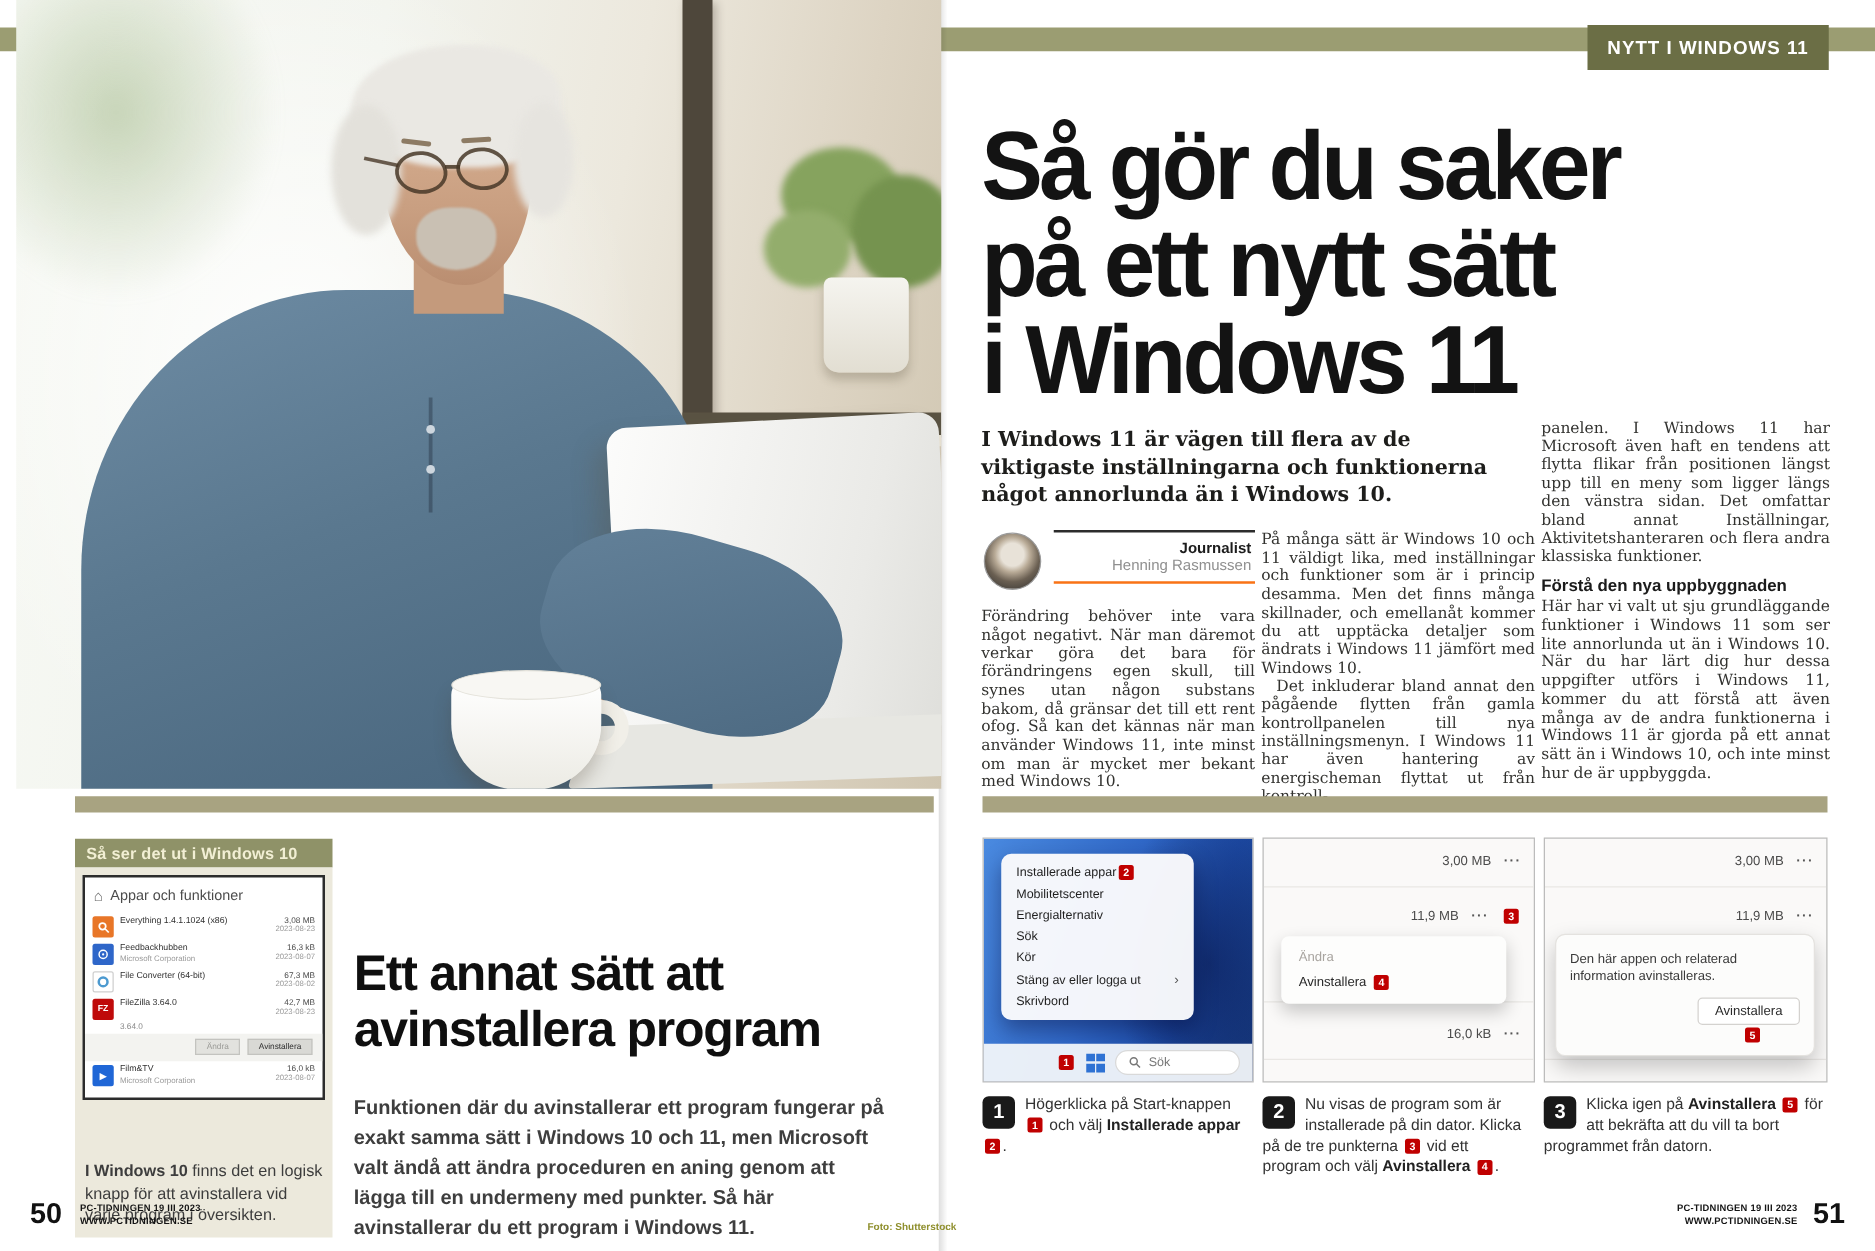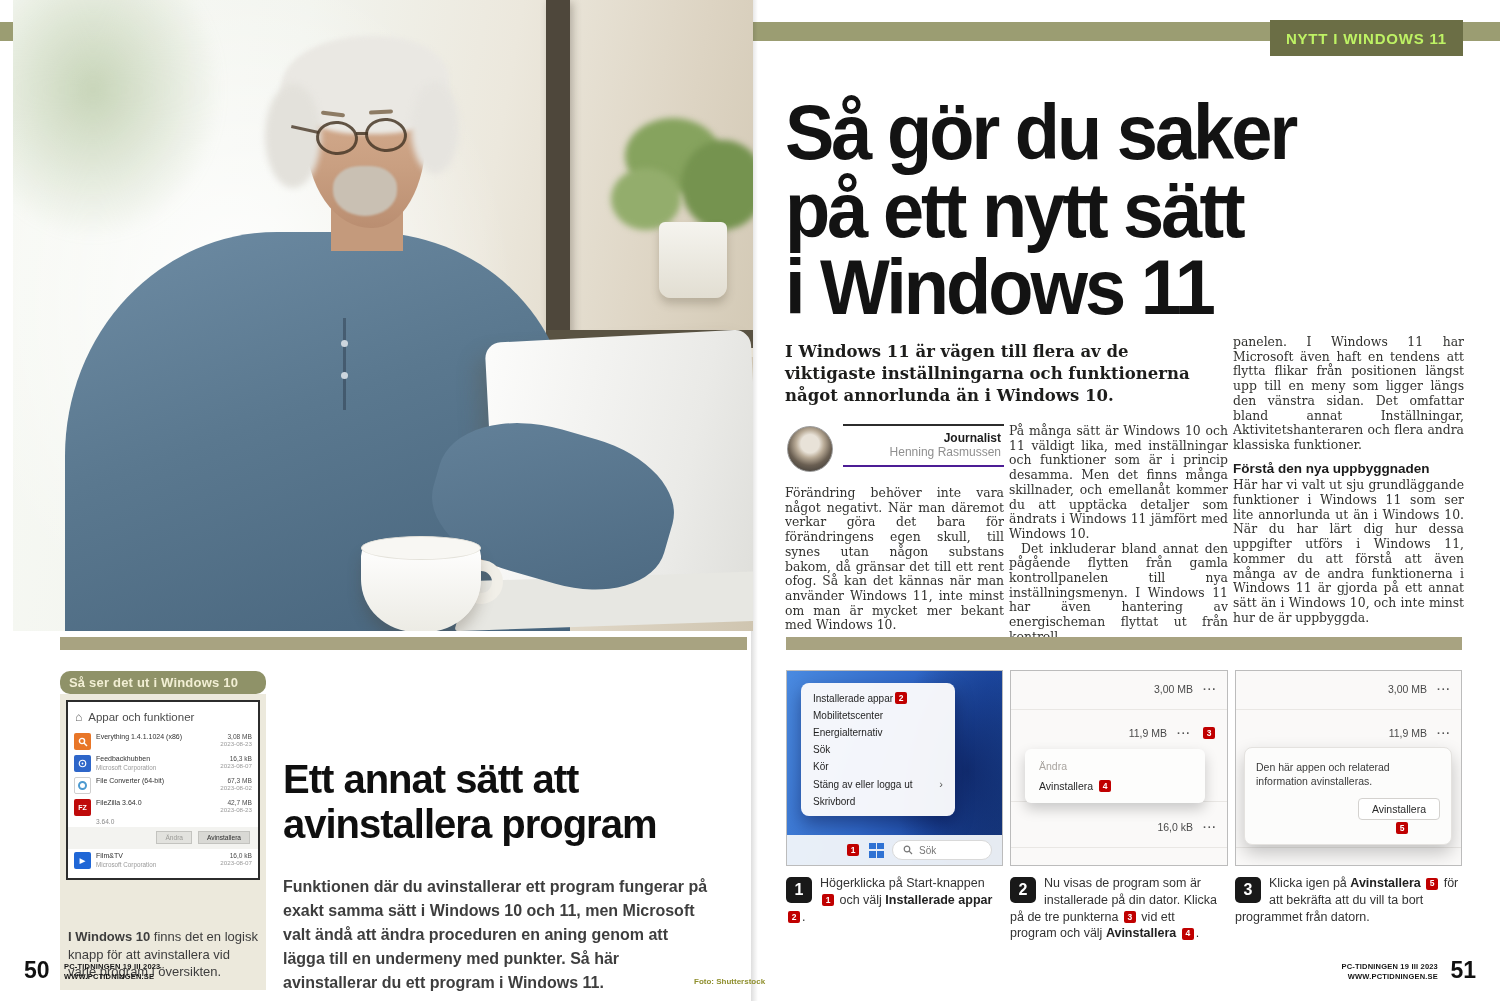--- a/index.html
+++ b/index.html
@@ -6,21 +6,21 @@
   html,body { background:#e8e8e8; }
   .page {
     position:relative; width:1500px; height:1001px; background:#ffffff;
     overflow:hidden; font-family:"Liberation Sans", sans-serif;
     margin:0 auto;
   }
   
   .top-band { position:absolute; left:0; right:0; top:22px; height:19px; background:#9B9D72; }
   .tag-box {
     position:absolute; top:20px; right:37px; height:23px; background:#6B6E45;
-    color:#bef264; font-weight:bold; font-size:15px; letter-spacing:.8px;
+    color:#ffffff; font-weight:bold; font-size:15px; letter-spacing:.8px;
     display:flex; align-items:center; padding:18px 16px;
   }
   
   .fold { position:absolute; left:751px; top:0; width:7px; height:1001px;
     background:linear-gradient(90deg, rgba(0,0,0,.13), rgba(0,0,0,0)); }
   
   .photo { position:absolute; left:13px; top:0; width:740px; height:631px; overflow:hidden;
     background:linear-gradient(100deg,#f7f9f4 0%,#f2f4ee 35%,#ece8dd 60%,#ddd4c3 82%,#cfc5b0 100%); }
   .photo * { position:absolute; }
   .ph-foliage { left:-50px; top:-60px; width:260px; height:300px; border-radius:50%;
@@ -72,40 +72,40 @@
   .ph-cup-rim { left:348px; top:536px; width:120px; height:24px; background:#f8f7f3; border-radius:50%; border:1px solid #e4e2da; }
   
   .headline { position:absolute; left:785px; top:94px; width:670px; font-weight:bold;
     font-size:74px; line-height:1.0; letter-spacing:-3px; color:#131313; transform:scaleY(1.05); transform-origin:top left; }
   .standfirst { position:absolute; left:785px; top:341px; width:432px;
     font-family:"DejaVu Serif", serif; font-weight:bold; font-size:16.5px; line-height:1.33; color:#1d1d1b; }
   .byline { position:absolute; left:785px; top:424px; width:219px; height:52px; }
   .by-photo { position:absolute; left:2px; top:2px; width:46px; height:46px; border-radius:50%;
     border:1px solid #9a9a9a;
     background:radial-gradient(circle at 50% 38%, #e8e2d8 0 26%, #b9ab97 40%, #6a5f52 62%, #2c2c2c 100%); }
-  .by-text { margin-left:58px; border-top:2px solid #2c2c2c; border-bottom:2px solid #4c1d95;
+  .by-text { margin-left:58px; border-top:2px solid #2c2c2c; border-bottom:2px solid #f97316;
     text-align:right; padding:5px 3px 6px; }
   .by-role { font-weight:bold; font-size:12px; color:#1c1c1c; }
   .by-name { font-size:12px; color:#8f8f8f; }
   .bodycol { position:absolute; width:219px; font-family:"DejaVu Serif", serif;
     font-size:12.4px; line-height:14.7px; color:#32322f; text-align:justify; }
   .col1 { left:785px; top:486px; }
   .col2 { left:1009px; top:424px; }
   .col3 { left:1233px; top:335px; width:231px; }
   .bodycol p.ind { text-indent:12px; }
   .colhead { font-family:"Liberation Sans", sans-serif; font-weight:bold; font-size:13.5px;
     color:#1b1b1b; margin:9px 0 2px; text-align:left; }
   
   .divider { position:absolute; top:637px; height:13px; background:#A8A381; }
   .div-left  { left:60px;  width:687px; }
   .div-right { left:786px; width:676px; }
   
   .w10 { position:absolute; left:60px; top:671px; width:206px; }
   .w10-title { height:23px; background:#8F9268; color:#F2EFD4; font-weight:bold; font-size:13px;
-    line-height:23px; padding-left:9px; letter-spacing:.2px;border-radius:10px; }
+    line-height:23px; padding-left:9px; letter-spacing:.2px; }
   .w10-body { background:#ECE9DC; padding:6px 6px 9px; }
   .shot10 { background:#fff; border:2px solid #2c2c2c; height:180px; overflow:hidden; }
   .s10-head { display:flex; align-items:center; gap:6px; padding:8px 7px 6px; font-size:11.5px; color:#4c4c4c; }
   .s10-home { font-size:12px; color:#666; }
   .s10-row { display:flex; align-items:flex-start; padding:3px 6px 2px; }
   .s10-ic { width:17px; height:17px; border-radius:2px; margin-right:5px; flex:none;
     display:flex; align-items:center; justify-content:center; color:#fff; font-weight:bold; font-size:8px; }
   .ic-orange { background:#E87628; } .ic-blue { background:#2E66C9; }
   .ic-ring { background:#fff; border:1px solid #cfcfcf; }
   .ic-ring i { display:block; width:9px; height:9px; border:2px solid #4d9ad0; border-radius:50%; }

